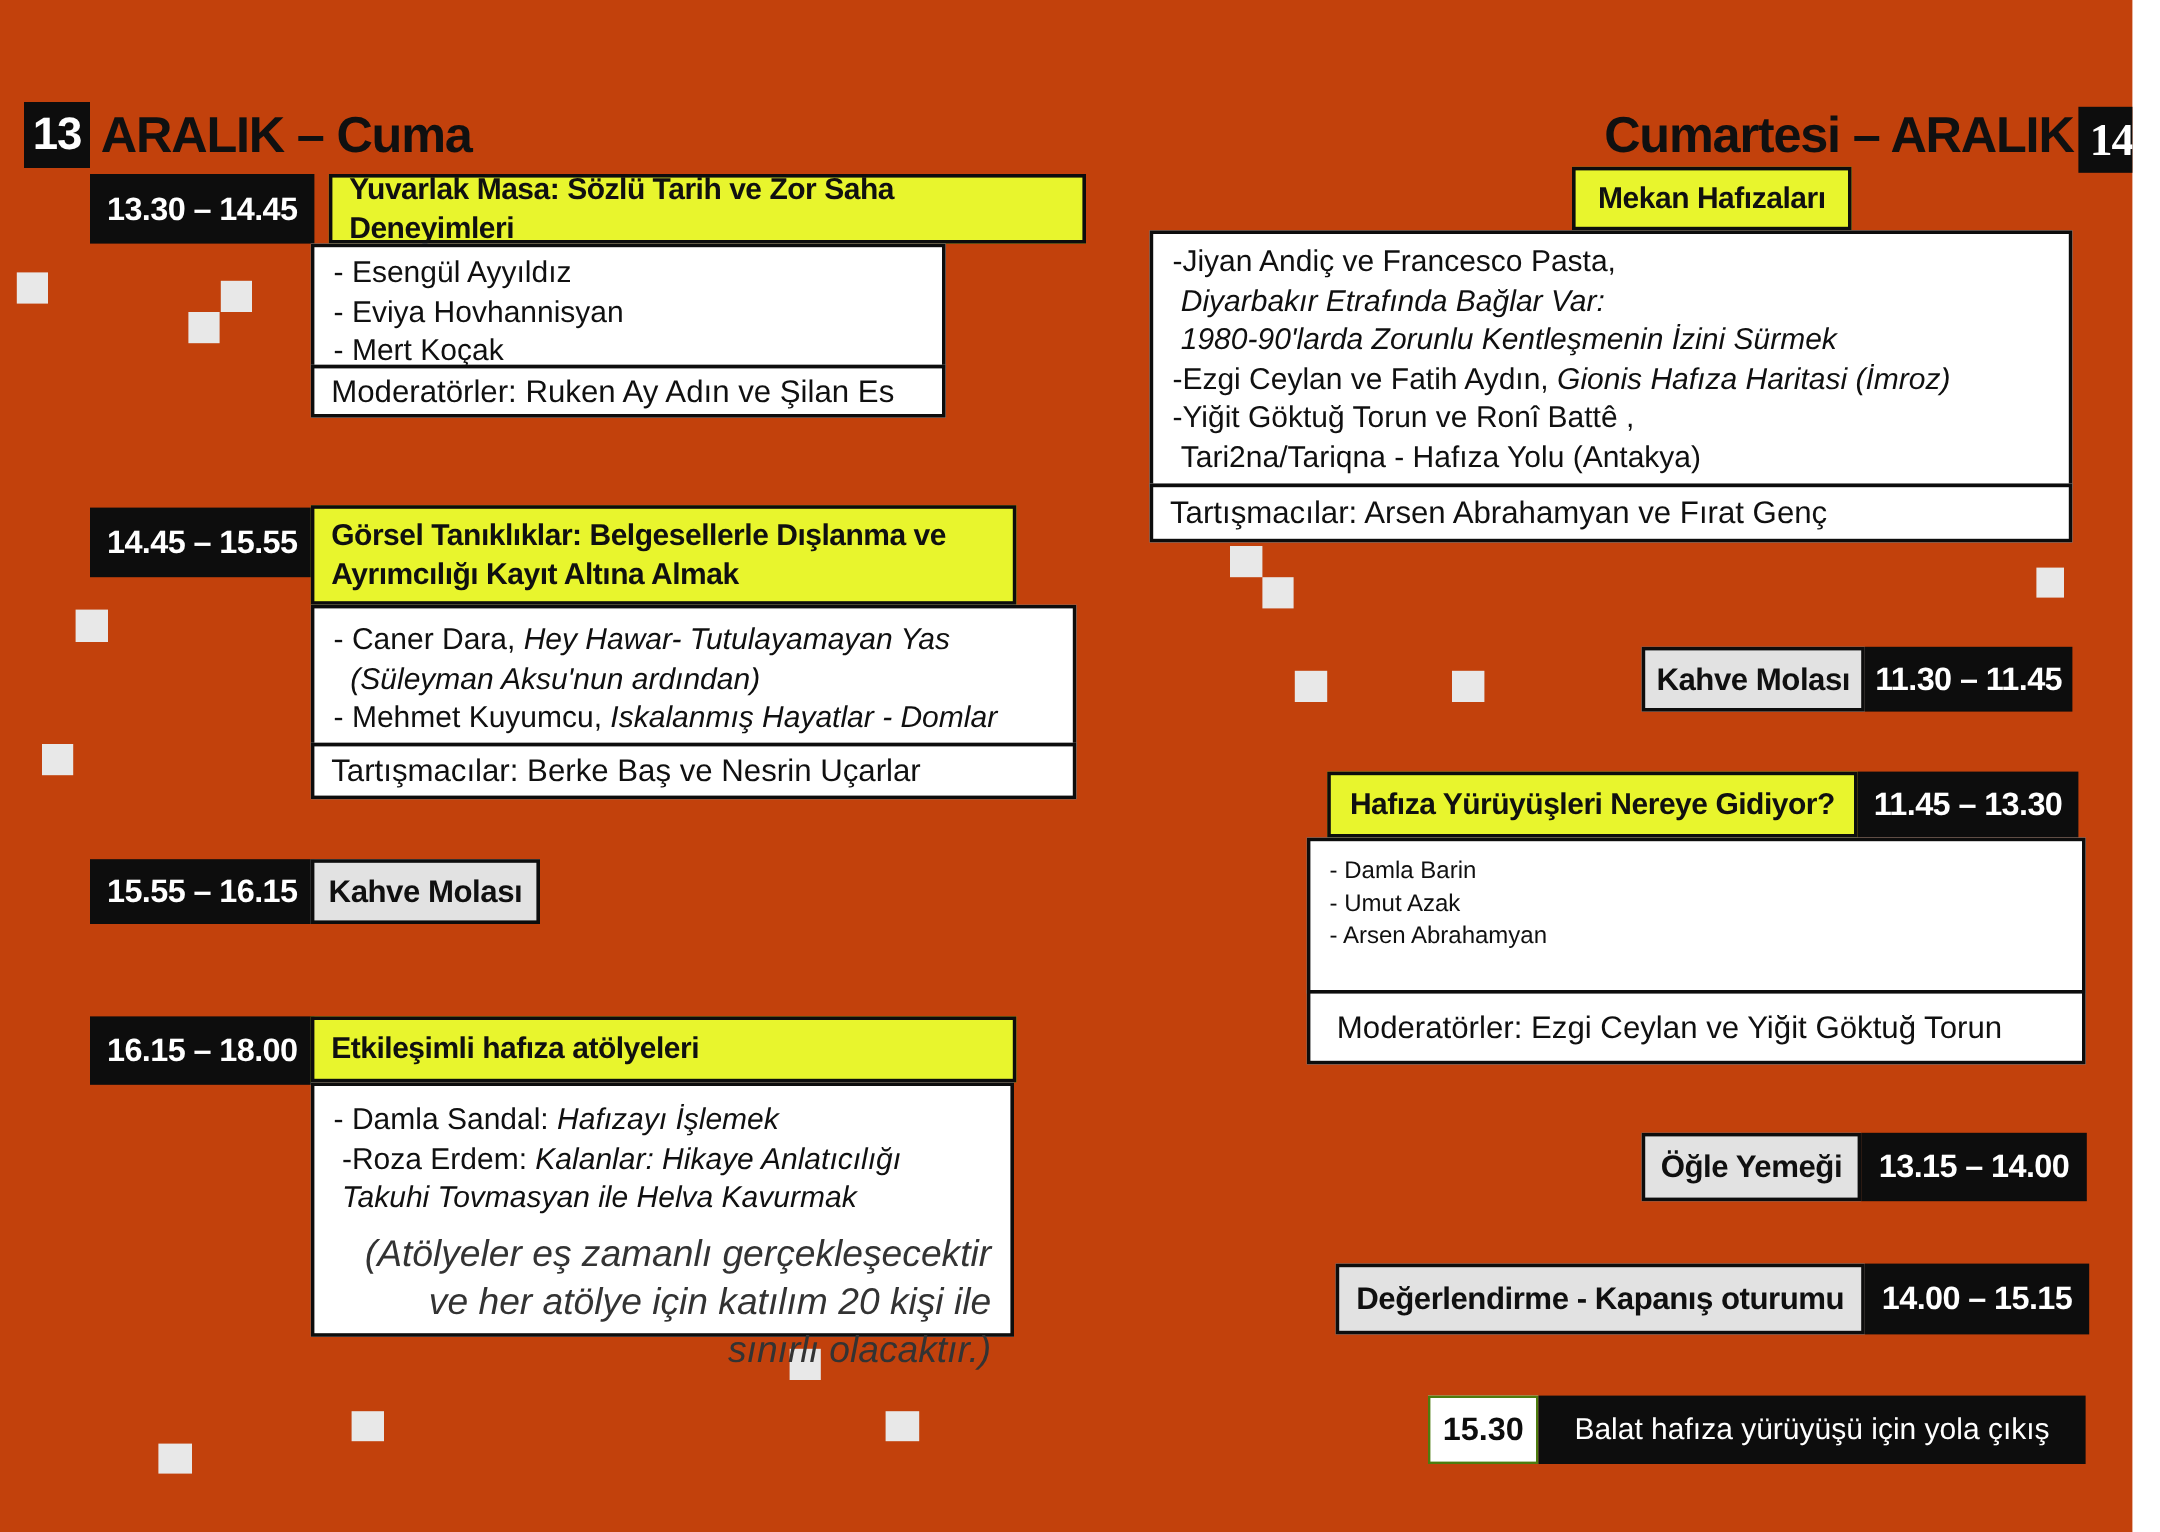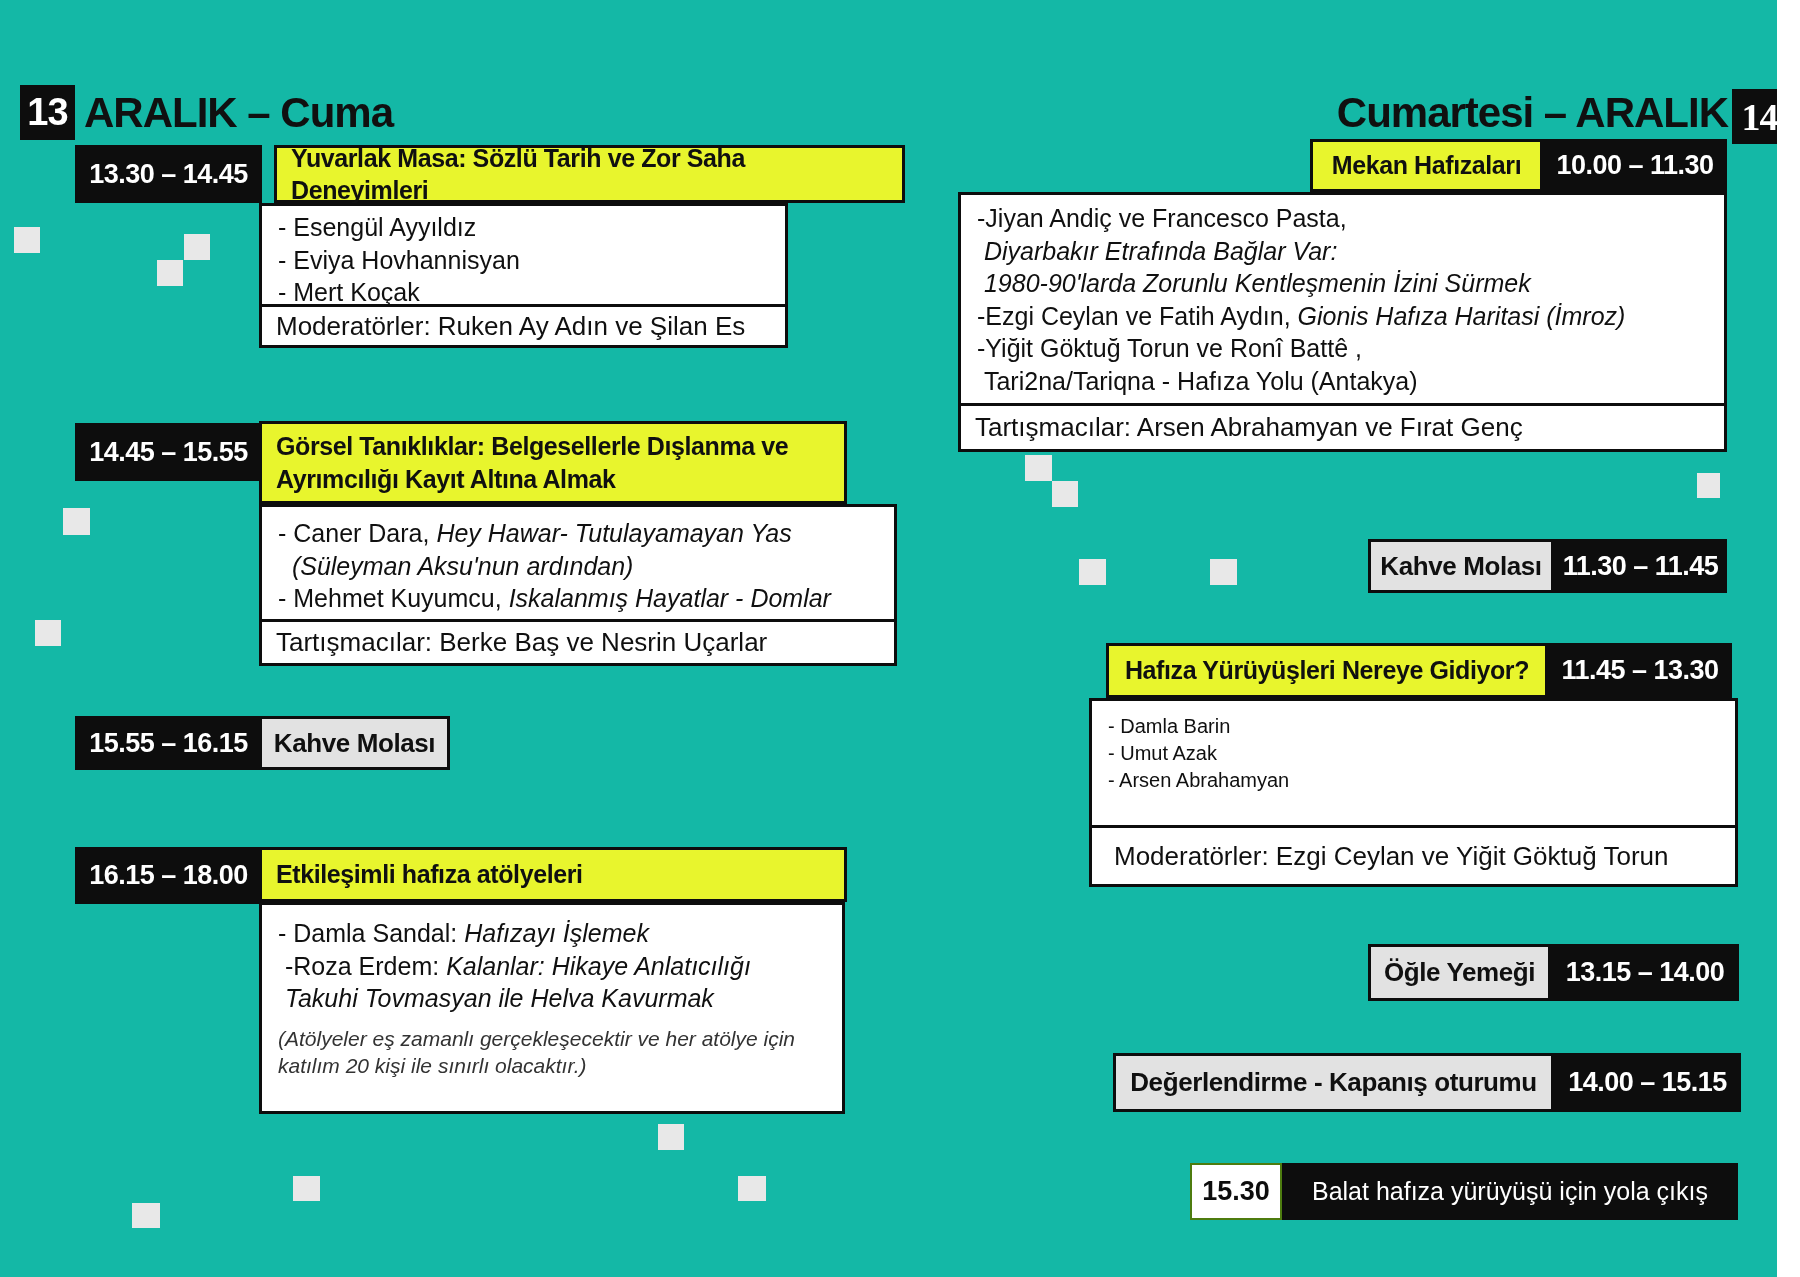--- a/index.html
+++ b/index.html
@@ -1,16 +1,16 @@
 <!DOCTYPE html>
 <html><head>
 <meta charset="utf-8">
 <style>
   html,body{margin:0;padding:0;background:#ffffff;}
-  .poster{position:relative;width:1777px;height:1277px;background:#14b8a6;
+  .poster{position:relative;width:1777px;height:1277px;background:#c2410c;
           font-family:"Liberation Sans",sans-serif;color:#101010;overflow:hidden;}
   .abs{position:absolute;box-sizing:border-box;}
   
   .day-num{background:#0d0d0d;color:#ffffff;font-weight:700;font-size:38px;
            display:flex;align-items:center;justify-content:center;letter-spacing:-1px;}
   .day-title{font-weight:700;font-size:42px;letter-spacing:-1px;display:flex;align-items:center;}
   .day-title.right{justify-content:flex-end;text-align:right;}
   
   .time{background:#0d0d0d;color:#ffffff;font-weight:700;font-size:27px;letter-spacing:-0.5px;
         display:flex;align-items:center;justify-content:center;}
@@ -25,21 +25,21 @@
   .bodybox{background:#ffffff;border:3px solid #0d0d0d;font-size:25px;line-height:1.3;
            padding:8px 16px;}
   .rowbox{background:#ffffff;border:3px solid #0d0d0d;font-size:26px;display:flex;
           align-items:center;padding:0 14px;}
   .whitetime{background:#ffffff;border:2px solid #4d7c0f;color:#0d0d0d;font-weight:700;
              font-size:27px;display:flex;align-items:center;justify-content:center;}
   .blackbar{background:#0d0d0d;color:#ffffff;font-size:25px;display:flex;align-items:center;
             justify-content:center;}
   .line{white-space:pre-wrap;}
   .it{font-style:italic;}
-  .note{font-style:italic;font-size:21px;color:#333333;text-align:left;margin-top:10px;line-height:1.3;}
+  .note{font-style:italic;font-size:31px;color:#333333;text-align:right;margin-top:10px;line-height:1.3;}
   .sq{position:absolute;background:#e8e8e8;}
 </style>
 </head>
 <body>
 
 <div class="poster">
 
   <div class="sq abs" style="left:14px;top:227px;width:26px;height:26px;"></div>
   <div class="sq abs" style="left:184px;top:234px;width:26px;height:26px;"></div>
   <div class="sq abs" style="left:157px;top:260px;width:26px;height:26px;"></div>
@@ -85,21 +85,20 @@
     <div class="line"><span>- Damla Sandal: </span><span class="it">Hafızayı İşlemek</span></div>
     <div class="line"><span> -Roza Erdem: </span><span class="it">Kalanlar: Hikaye Anlatıcılığı</span></div>
     <div class="line"><span class="it"> Takuhi Tovmasyan ile Helva Kavurmak</span></div>
     <div class="note">(Atölyeler eş zamanlı gerçekleşecektir ve her atölye için katılım 20 kişi ile sınırlı olacaktır.)</div>
   </div>
 
   <div class="day-title right abs" style="left:1100px;top:85px;width:628px;height:55px;">Cumartesi – ARALIK</div>
   <div class="day-num abs" style="left:1732px;top:89px;width:55px;height:55px;font-family:Liberation Serif, serif;">14</div>
 
   <div class="titlebox center abs" style="left:1310px;top:139px;width:233px;height:53px;">Mekan Hafızaları</div>
-  <div class="time abs" style="left:1543px;top:139px;width:184px;height:53px;">10.00 – 11.30</div>
   <div class="bodybox abs" style="left:958px;top:192px;width:769px;height:214px;padding-top:7px;">
     <div class="line"><span>-Jiyan Andiç ve Francesco Pasta,</span></div>
     <div class="line"><span class="it"> Diyarbakır Etrafında Bağlar Var:</span></div>
     <div class="line"><span class="it"> 1980-90'larda Zorunlu Kentleşmenin İzini Sürmek</span></div>
     <div class="line"><span>-Ezgi Ceylan ve Fatih Aydın, </span><span class="it">Gionis Hafıza Haritasi (İmroz)</span></div>
     <div class="line"><span>-Yiğit Göktuğ Torun ve Ronî Battê ,</span></div>
     <div class="line"><span> Tari2na/Tariqna - Hafıza Yolu (Antakya)</span></div>
   </div>
   <div class="rowbox abs" style="left:958px;top:403px;width:769px;height:49px;">Tartışmacılar: Arsen Abrahamyan ve Fırat Genç</div>
 

